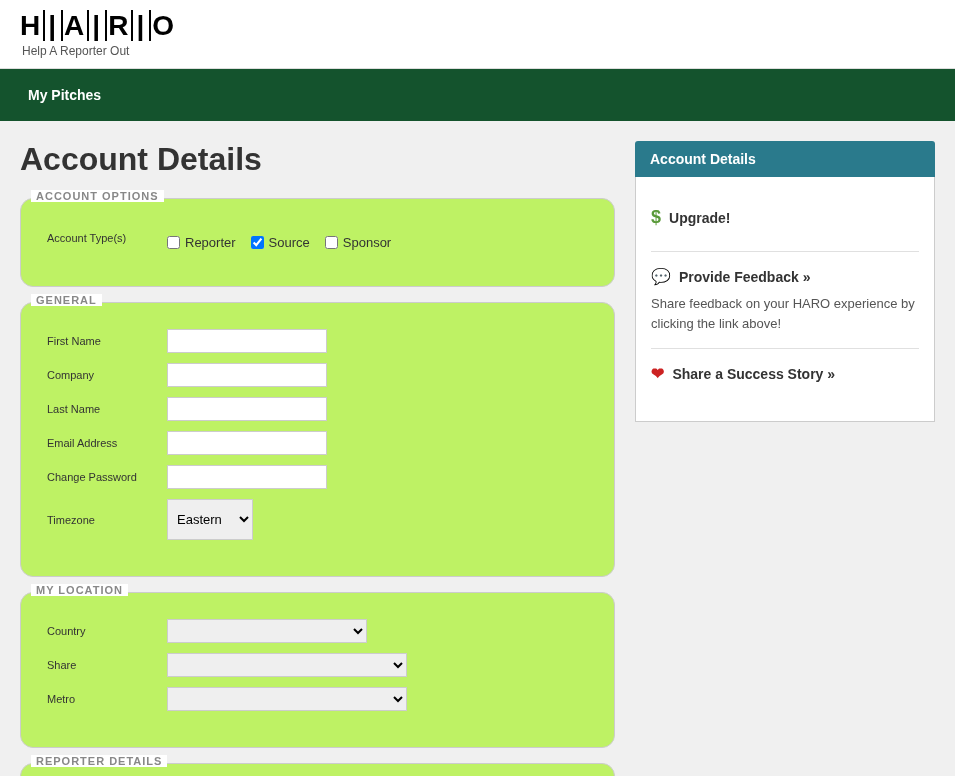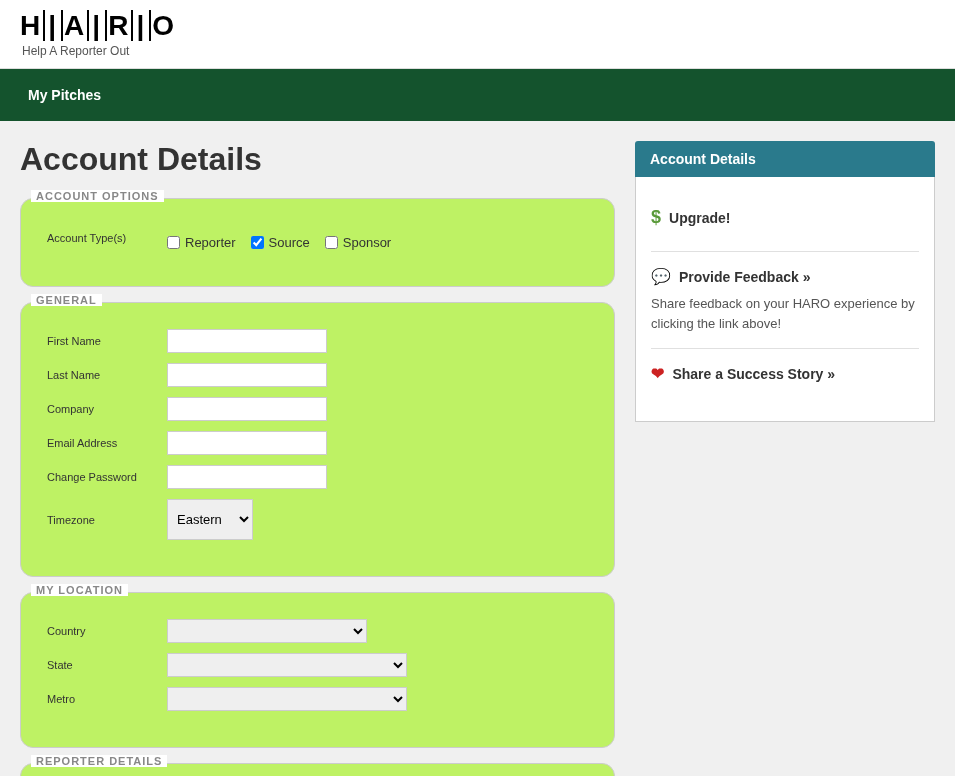--- a/index.html
+++ b/index.html
@@ -112,25 +112,25 @@
     </div>
 
     <div class="section">
       <span class="section-label">GENERAL</span>
 
       <div class="form-row">
         <div class="form-label">First Name</div>
         <input type="text" class="form-input" style="">
       </div>
       <div class="form-row">
+        <div class="form-label">Company</div>
+        <input type="text" class="form-input" style="">
+      </div>
+      <div class="form-row">
         <div class="form-label">Last Name</div>
-        <input type="text" class="form-input" style="">
-      </div>
-      <div class="form-row">
-        <div class="form-label">Company</div>
         <input type="text" class="form-input" style="">
       </div>
       <div class="form-row">
         <div class="form-label">Email Address</div>
         <input type="text" class="form-input" style="">
       </div>
       <div class="form-row">
         <div class="form-label">Change Password</div>
         <input type="password" class="form-input" style="">
       </div>
@@ -148,21 +148,21 @@
     <div class="section">
       <span class="section-label">MY LOCATION</span>
 
       <div class="form-row">
         <div class="form-label">Country</div>
         <select class="location-select location-select-wide">
           <option value=""></option>
         </select>
       </div>
       <div class="form-row">
-        <div class="form-label">State</div>
+        <div class="form-label">Share</div>
         <select class="location-select location-select-wider">
           <option value=""></option>
         </select>
       </div>
       <div class="form-row">
         <div class="form-label">Metro</div>
         <select class="location-select location-select-wider">
           <option value=""></option>
         </select>
       </div>

